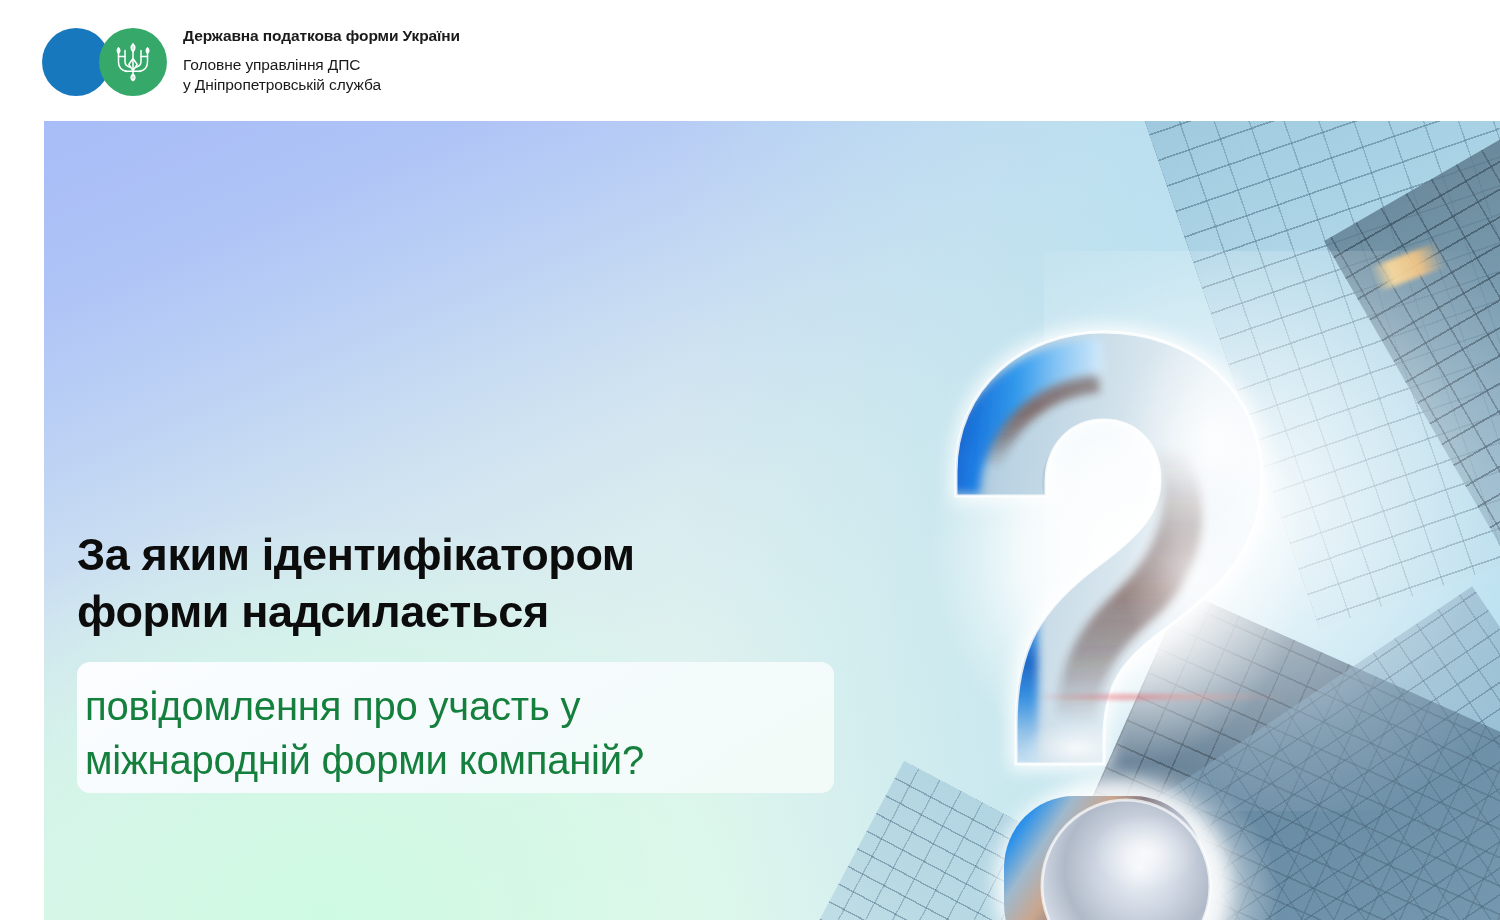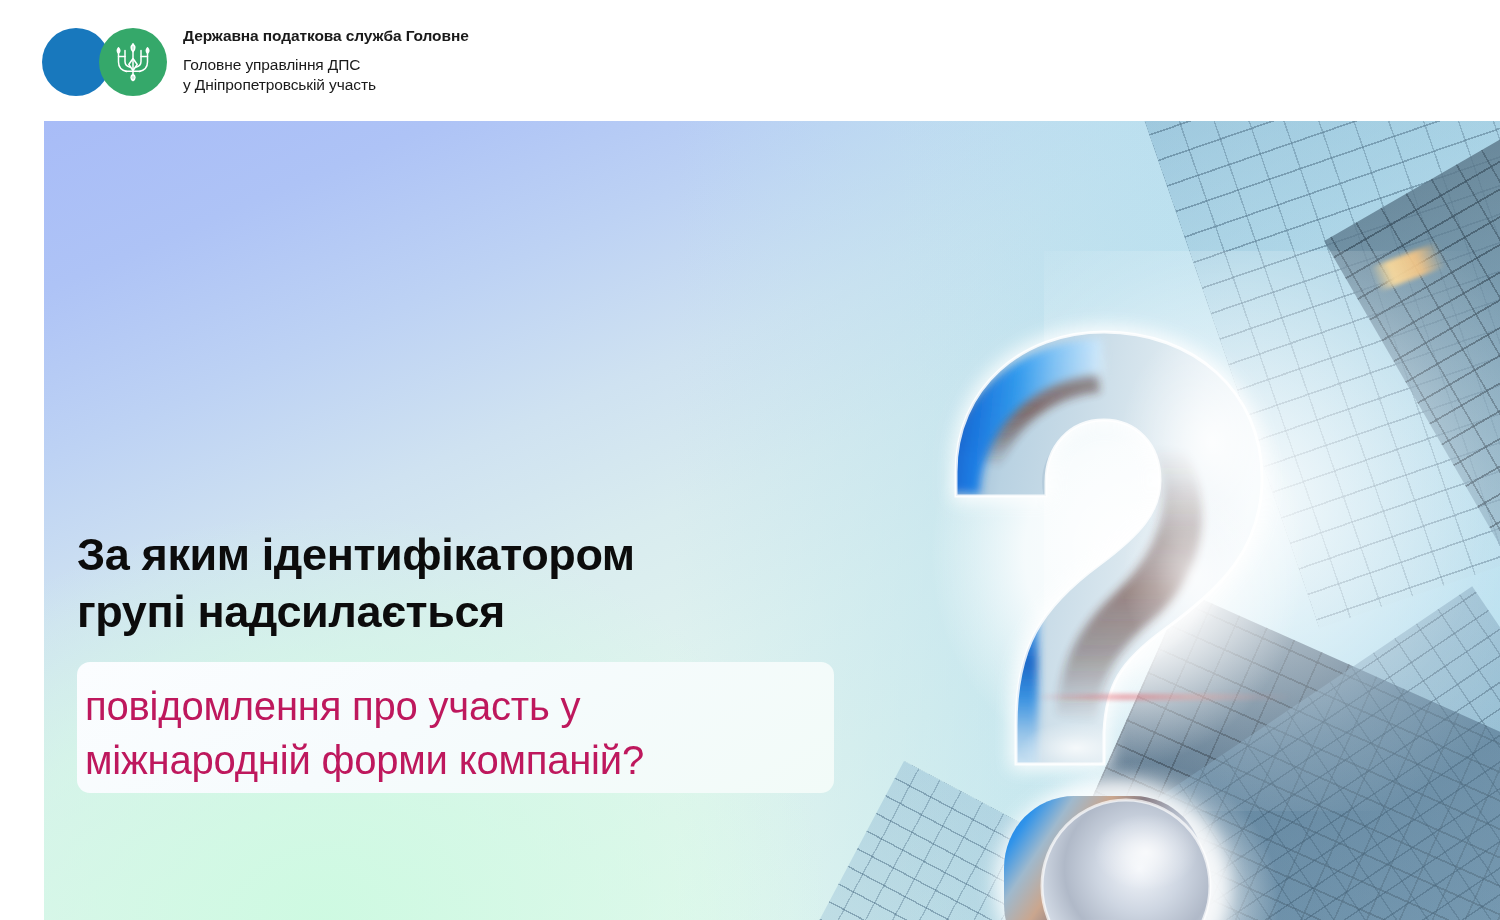--- a/index.html
+++ b/index.html
@@ -272,21 +272,21 @@
     border-radius:13px;
     z-index:30;
   }
   #subhead-text {
     position:absolute;
     left:41px; top:558px;
     width:760px;
     font-size:40px;
     font-weight:normal;
     line-height:54px;
-    color:#be185d;
+    color:#15803d;
     letter-spacing:-0.2px;
     z-index:31;
   }
   .hl-line { display:block; white-space:nowrap; }
 </style>
 </head>
 <body>
 
 <div id="canvas">
 
@@ -484,21 +484,21 @@
             <ellipse cx="236" cy="648" rx="64" ry="26" fill="url(#specHL)" opacity="0.55"></ellipse>
           </g>
         </svg>
       </div>
 
       <div class="lens-flare"></div>
     </div>
 
     <div id="headline">
       <span class="hl-line">За яким ідентифікатором</span>
-      <span class="hl-line">групі надсилається</span>
+      <span class="hl-line">форми надсилається</span>
     </div>
 
     <div id="subhead-box"></div>
     <div id="subhead-text">
       <span class="hl-line">повідомлення про участь у</span>
       <span class="hl-line">міжнародній форми компаній?</span>
     </div>
 
   </div>
 
@@ -529,22 +529,22 @@
           <path d="M19 18.5 L23.2 24.5 L19 30.5 L14.8 24.5 Z"></path>
 
           <path d="M11.6 31.2 L26.4 31.2"></path>
 
           <path d="M19 34.5 C16.4 36 16.4 38.8 19 40.5 C21.6 38.8 21.6 36 19 34.5 Z"></path>
         </g>
       </svg>
     </div>
 
     <div id="header-text">
-      <div id="org-title">Державна податкова служба Головне</div>
+      <div id="org-title">Державна податкова форми України</div>
       <div id="org-subtitle">
         <div>Головне управління ДПС</div>
-        <div>у Дніпропетровській участь</div>
+        <div>у Дніпропетровській служба</div>
       </div>
     </div>
 
   </div>
 
 </div>
 
 </body></html>

